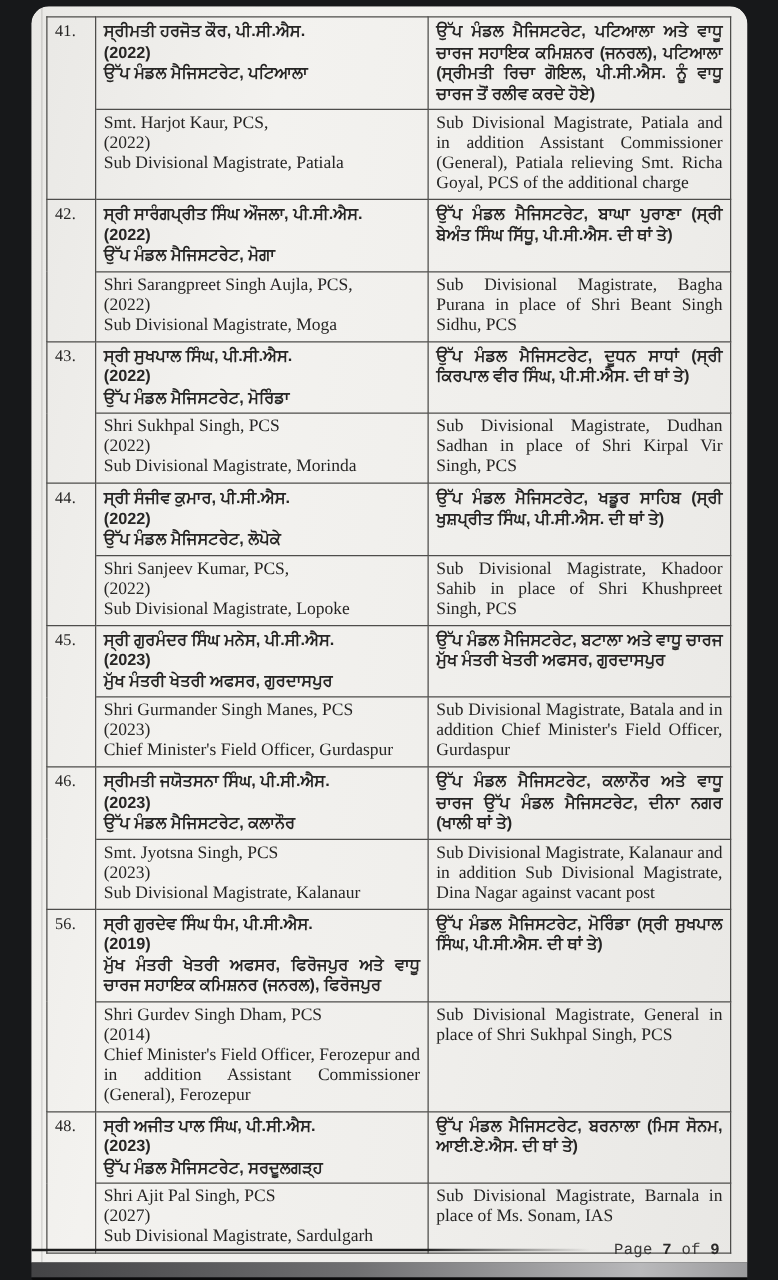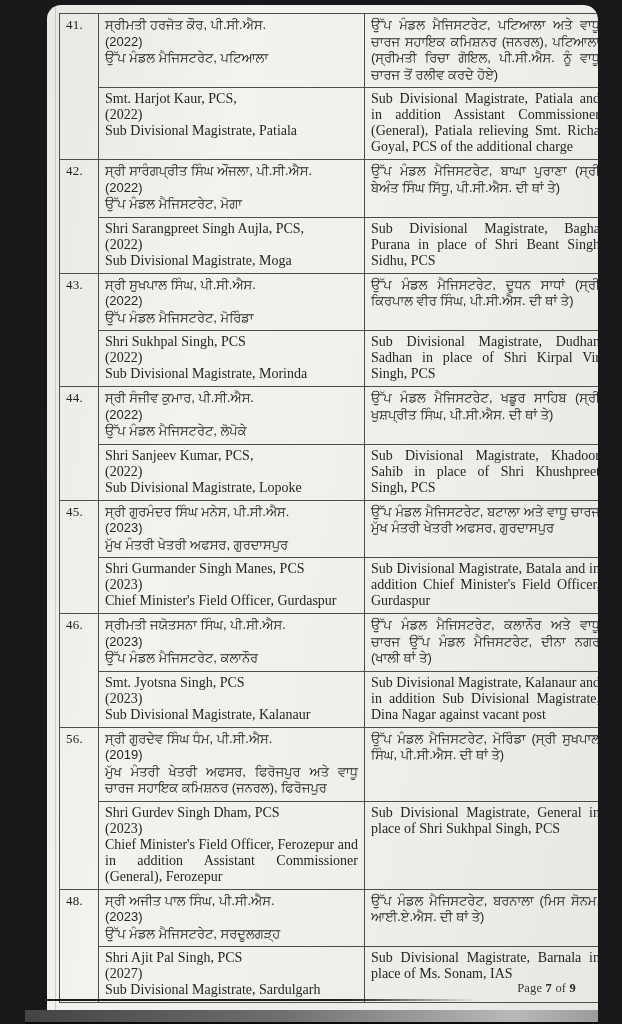--- a/index.html
+++ b/index.html
@@ -14,21 +14,20 @@
   .photo{
     position:absolute;left:25px;top:5px;right:24px;bottom:0;
     border-radius:14px 14px 2px 2px;
     overflow:hidden;
   }
   .sheet{
     position:absolute;left:0;right:0;top:0;bottom:14px;
     background:linear-gradient(100deg,#e9e8e5 0%,#f3f2ef 28%,#efeeeb 65%,#e8e7e4 100%);
     border-radius:14px 14px 0 0;
     overflow:hidden;
-    margin-left:22px;
   }
   .crease{
     position:absolute;left:8px;top:0;bottom:0;width:1px;
     background:rgba(0,0,0,.14);
   }
   .desk-strip{
     position:absolute;left:0;right:0;bottom:2px;height:12px;
     background:linear-gradient(to right,#434345 0%,#6f6f71 45%,#b9b9bb 85%,#9b9b9d 100%);
   }
   .bottom-black{
@@ -55,41 +54,41 @@
   .sr-cell{
     font-family:"Liberation Serif",serif;
     font-size:13px;
     padding-left:9px;
     letter-spacing:.2px;
   }
   .pa-cell{
     font-family:"Liberation Sans","DejaVu Sans",sans-serif;
     font-size:13px;
     line-height:16.5px;
-    font-weight:400;
+    font-weight:700;
     color:#201f1e;
     white-space:pre-line;
     text-align:justify;
   }
   .en-cell{
     font-family:"Liberation Serif",serif;
     font-size:14px;
     line-height:16px;
     color:#2c2b2a;
     white-space:pre-line;
     text-align:justify;
   }
   
   .edge-line{
     position:absolute;left:0;bottom:9px;width:78%;height:2px;
     background:linear-gradient(to right,#1c1c1c 70%,rgba(28,28,28,0) 100%);
   }
   .page-footer{
-    position:absolute;right:22px;bottom:14px;
-    font-family:Liberation Serif, serif;
+    position:absolute;right:22px;bottom:3px;
+    font-family:Liberation Mono, monospace;
     font-size:12.5px;color:#3a3938;
     letter-spacing:.2px;
   }
   .page-footer b{font-weight:700;color:#2b2a29;}
 </style>
 </head>
 <body>
 
 <div class="photo">
   <div class="sheet">
@@ -182,21 +181,21 @@
           </tr>
           <tr>
             <td class="sr-cell" rowspan="2">56.</td>
             <td class="pa-cell">ਸ੍ਰੀ ਗੁਰਦੇਵ ਸਿੰਘ ਧੰਮ, ਪੀ.ਸੀ.ਐਸ.
 (2019)
 ਮੁੱਖ ਮੰਤਰੀ ਖੇਤਰੀ ਅਫਸਰ, ਫਿਰੋਜਪੁਰ ਅਤੇ ਵਾਧੂ ਚਾਰਜ ਸਹਾਇਕ ਕਮਿਸ਼ਨਰ (ਜਨਰਲ), ਫਿਰੋਜਪੁਰ</td>
             <td class="pa-cell">ਉੱਪ ਮੰਡਲ ਮੈਜਿਸਟਰੇਟ, ਮੋਰਿੰਡਾ (ਸ੍ਰੀ ਸੁਖਪਾਲ ਸਿੰਘ, ਪੀ.ਸੀ.ਐਸ. ਦੀ ਥਾਂ ਤੇ)</td>
           </tr>
           <tr>
             <td class="en-cell">Shri Gurdev Singh Dham, PCS
-(2023)
+(2014)
 Chief Minister's Field Officer, Ferozepur and in addition Assistant Commissioner (General), Ferozepur</td>
             <td class="en-cell">Sub Divisional Magistrate, General in place of Shri Sukhpal Singh, PCS</td>
           </tr>
           <tr>
             <td class="sr-cell" rowspan="2">48.</td>
             <td class="pa-cell">ਸ੍ਰੀ ਅਜੀਤ ਪਾਲ ਸਿੰਘ, ਪੀ.ਸੀ.ਐਸ.
 (2023)
 ਉੱਪ ਮੰਡਲ ਮੈਜਿਸਟਰੇਟ, ਸਰਦੂਲਗੜ੍ਹ</td>
             <td class="pa-cell">ਉੱਪ ਮੰਡਲ ਮੈਜਿਸਟਰੇਟ, ਬਰਨਾਲਾ (ਮਿਸ ਸੋਨਮ, ਆਈ.ਏ.ਐਸ. ਦੀ ਥਾਂ ਤੇ)</td>
           </tr>

